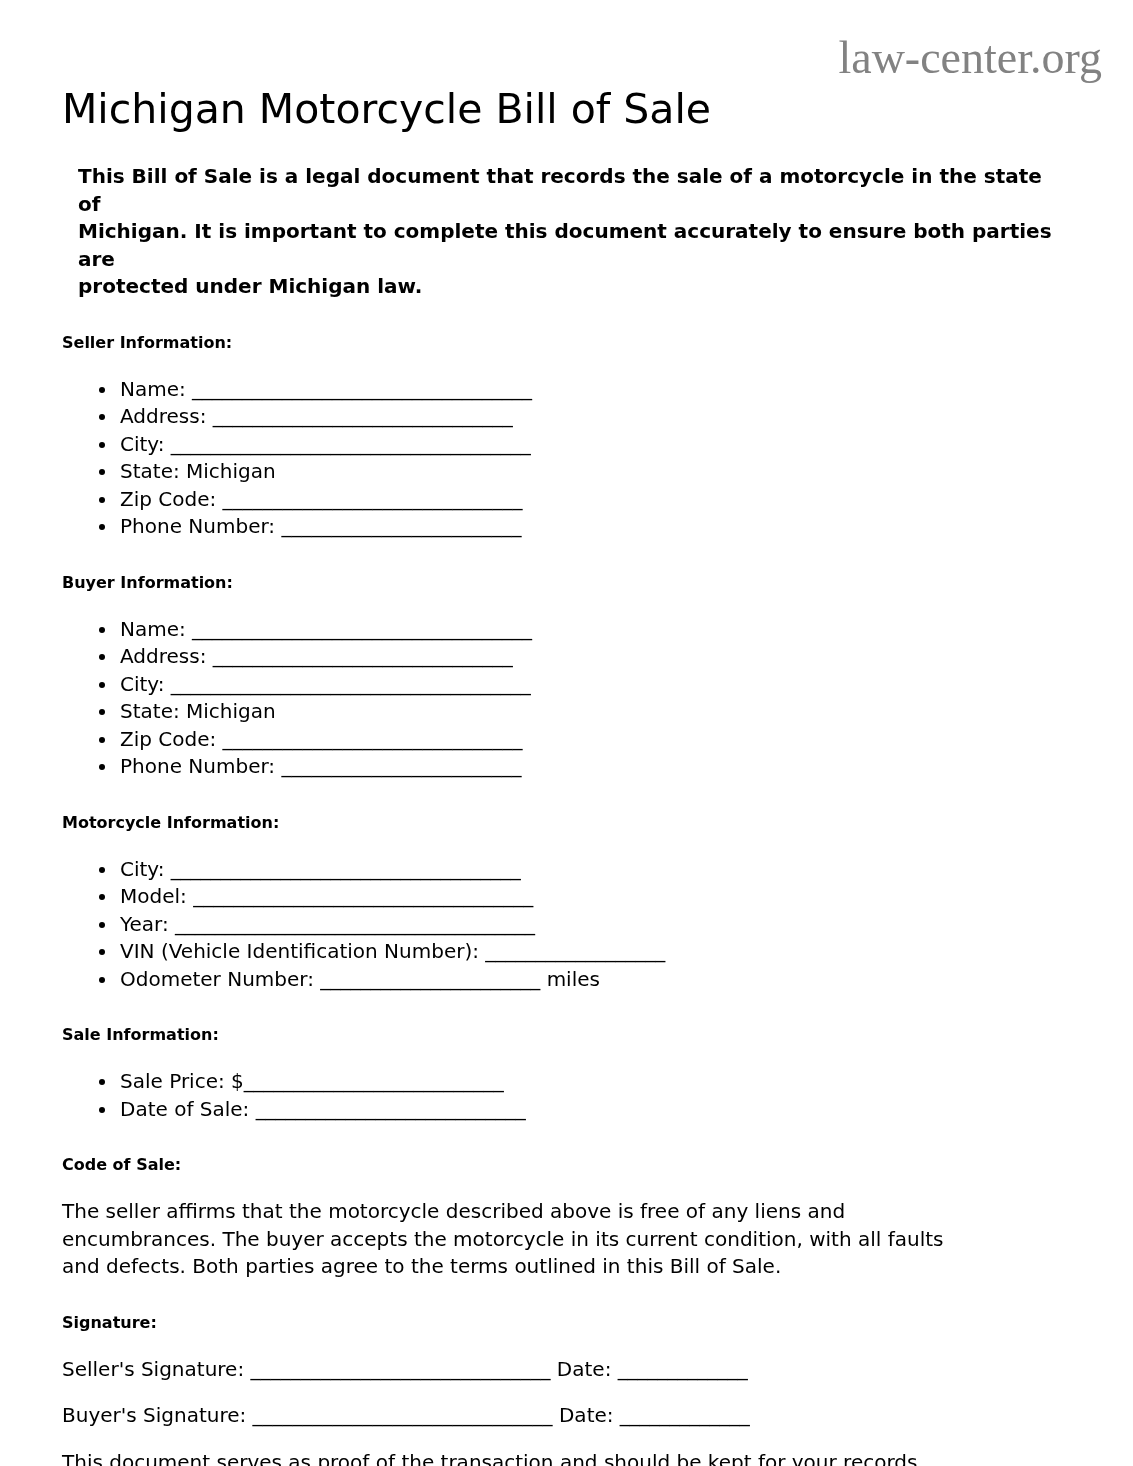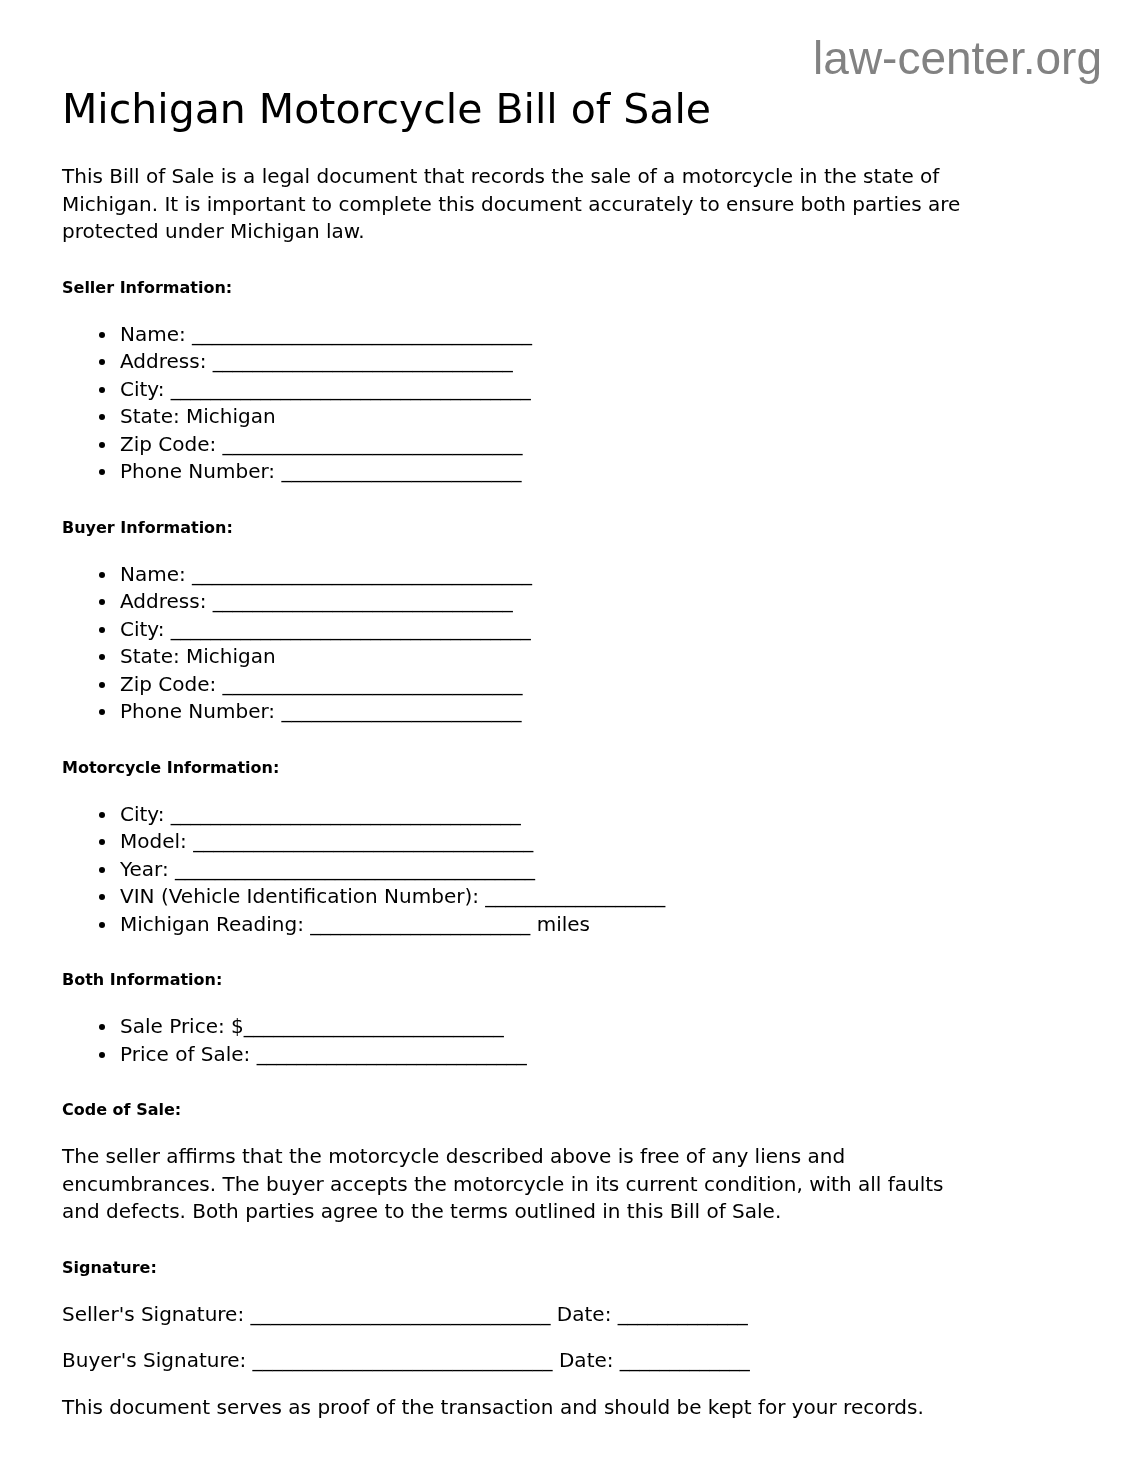--- a/index.html
+++ b/index.html
@@ -4,33 +4,33 @@
 <style>
   html,body{margin:0;padding:0;}
   body{
     width:1133px;height:1466px;overflow:hidden;
     background:#ffffff;color:#000000;
     font-family:"DejaVu Sans",sans-serif;
   }
   .page{padding:34px 63px 0 62px;}
   .watermark{
     text-align:right;
-    font-family:Liberation Sans, sans-serif;
+    font-family:Liberation Serif, serif;
     font-size:46px;line-height:1.05;
     color:#828282;
     margin:0 -32px 0 0;
     white-space:nowrap;
   }
   h1.doc-title{
     font-size:41px;line-height:1.15;
     margin:4px 0 0 0;
     font-weight:normal;
   }
   p{font-size:20px;line-height:27.5px;}
-  .intro{margin:30px 0 28px 0;white-space:pre-line;}
+  .intro{margin:30px 0 28px 16px;white-space:pre-line;font-weight:bold;}
   h2.sec-heading{
     font-size:16px;line-height:27px;
     margin:0 0 20px 0;font-weight:bold;
   }
   ul.blank-list{
     margin:0 0 28px 0;
     padding:0 0 0 56px;
     font-size:20px;line-height:27.5px;
     list-style:disc outside;
   }
@@ -76,29 +76,29 @@
       </ul>
   </section>
 
   <section>
     <h2 class="sec-heading">Motorcycle Information:</h2>
     <ul class="blank-list">
         <li>City: ___________________________________</li>
         <li>Model: __________________________________</li>
         <li>Year: ____________________________________</li>
         <li>VIN (Vehicle Identification Number): __________________</li>
-        <li>Michigan Reading: ______________________ miles</li>
+        <li>Odometer Number: ______________________ miles</li>
       </ul>
   </section>
 
   <section>
-    <h2 class="sec-heading">Both Information:</h2>
+    <h2 class="sec-heading">Sale Information:</h2>
     <ul class="blank-list">
         <li>Sale Price: $__________________________</li>
-        <li>Price of Sale: ___________________________</li>
+        <li>Date of Sale: ___________________________</li>
       </ul>
   </section>
 
   <section>
     <h2 class="sec-heading">Code of Sale:</h2>
     <p class="terms-body">The seller affirms that the motorcycle described above is free of any liens and
 encumbrances. The buyer accepts the motorcycle in its current condition, with all faults
 and defects. Both parties agree to the terms outlined in this Bill of Sale.</p>
   </section>
 

